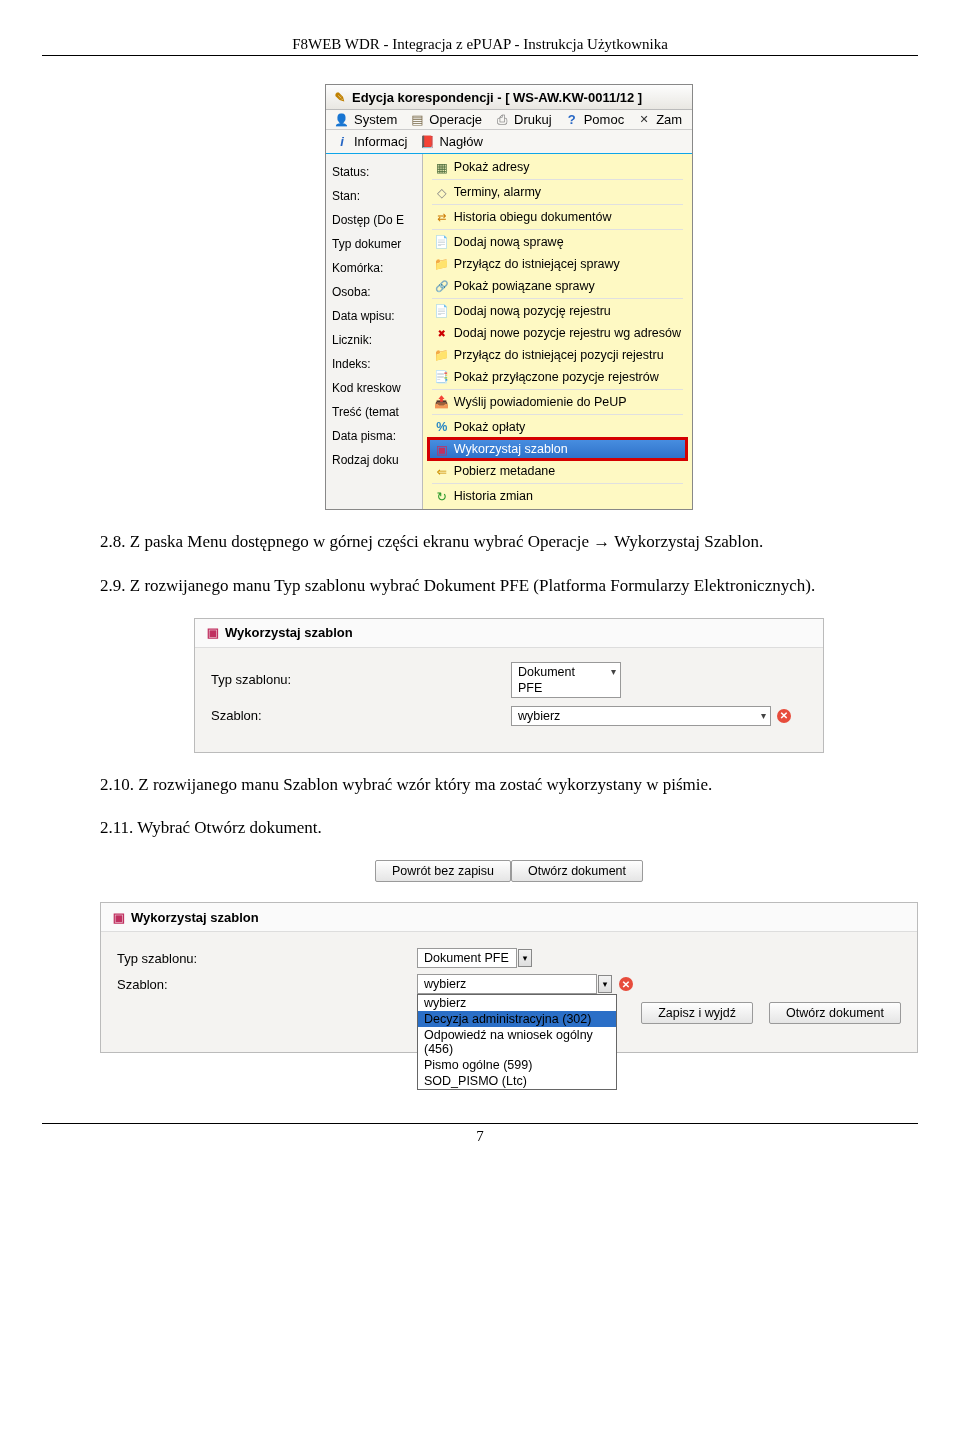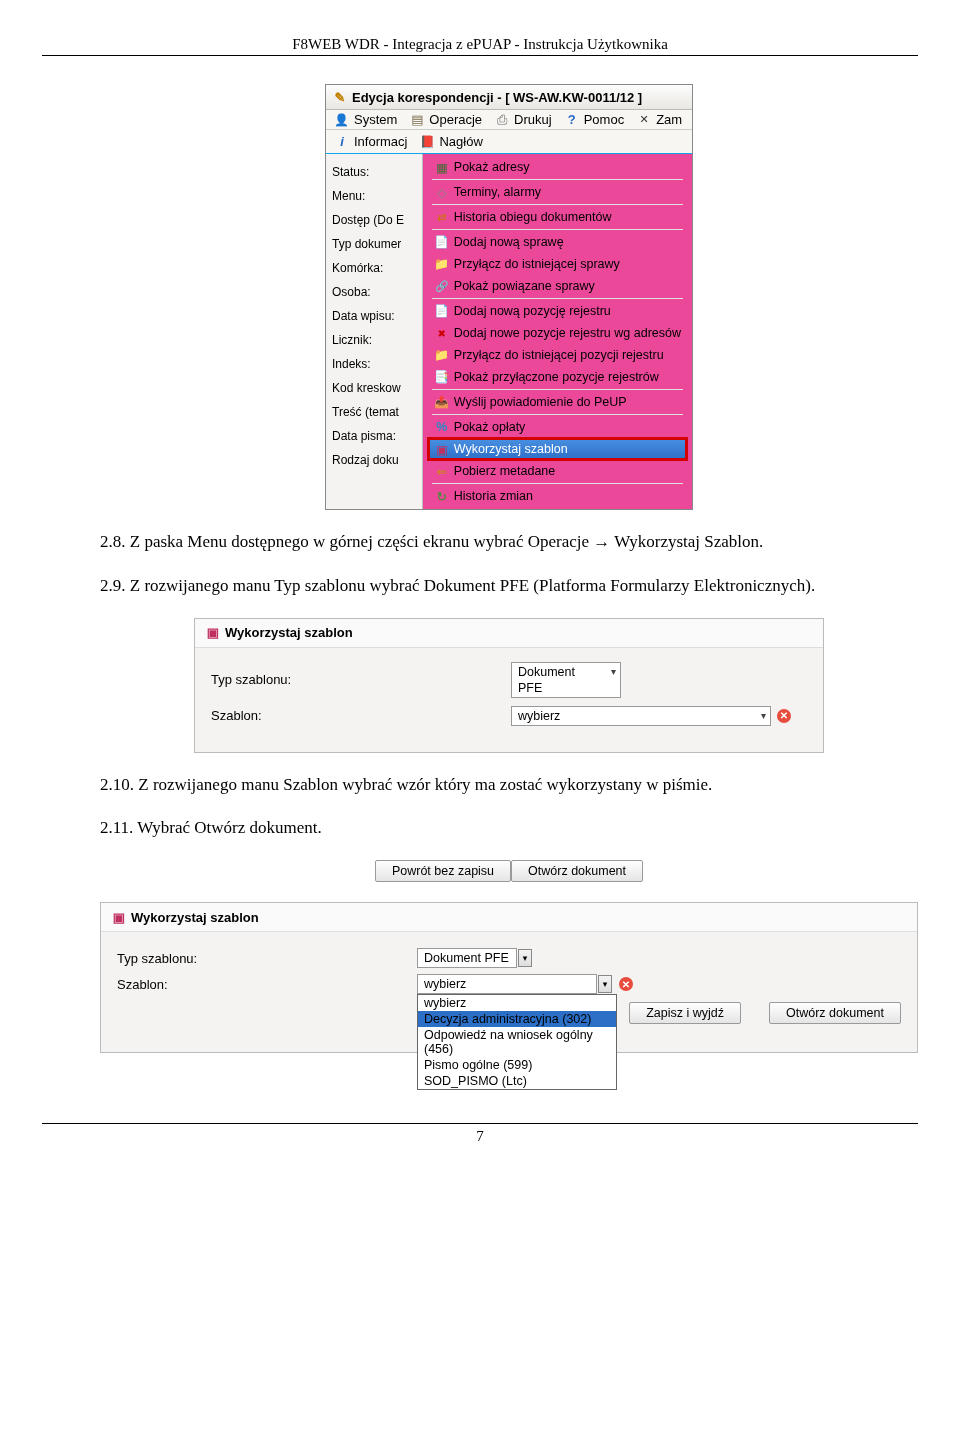--- a/index.html
+++ b/index.html
@@ -16,21 +16,21 @@
   
   .f1 { width: 368px; }
   .f1-title { background: linear-gradient(#fdfdfd,#e9e7e2); padding: 4px 6px; font-weight: bold; border-bottom: 1px solid #bbb; }
   .f1-menubar { background: #f7f6f3; border-bottom: 1px solid #ccc; padding: 0 2px; height: 20px; }
   .f1-menubar .mitem { padding: 2px 6px; display: flex; align-items: center; height: 22px; }
   .f1-tabs { background: #f7f6f3; padding: 0 2px; height: 24px; border-bottom: 1px solid #0ea5e9; }
   .f1-tabs .tab { padding: 2px 6px; display: flex; align-items: center; height: 22px; }
   .f1-body { display: flex; }
   .f1-labels { width: 106px; padding: 6px 0 6px 6px; }
   .f1-labels div { font-size: 12px; line-height: 24px; white-space: nowrap; }
-  .f1-dropdown { flex: 1; background: #ec4899; border-left: 1px solid #bcbcbc; padding: 2px 5px; }
+  .f1-dropdown { flex: 1; background: #fef9c3; border-left: 1px solid #bcbcbc; padding: 2px 5px; }
   .f1-dropdown .dd-item { display: flex; align-items: center; padding: 2px 6px; height: 22px; font-size: 12.5px; white-space: nowrap; }
   .f1-dropdown .dd-sep { border-top: 1px solid #e0e0e0; margin: 1px 4px; }
   .f1-dropdown .dd-item.sel { background: linear-gradient(#4a90e2,#2b6fc7); color: #fff; outline: 3px solid #d40000; outline-offset: -2px; }
   
   .f2 { width: 630px; border: 1px solid #bbb; }
   .f2-hdr { padding: 6px 10px; font-weight: bold; display: flex; align-items: center; border-bottom: 1px solid #ddd; background: #fafafa; }
   .f2-body { padding: 14px 16px 18px; }
   .f2-row { display: flex; align-items: center; margin-bottom: 8px; font-size: 13px; }
   .f2-label { width: 300px; }
   .f2-select { border: 1px solid #999; background: #fff; padding: 1px 18px 1px 6px; position: relative; font-size: 12.5px; line-height: 16px; }
@@ -42,21 +42,21 @@
   
   .f4 { width: 830px; border: 1px solid #bbb; position: relative; }
   .f4-body { padding: 16px 12px 8px 16px; position: relative; }
   .f4-row { display: flex; align-items: center; margin-bottom: 6px; font-size: 13px; }
   .f4-label { width: 300px; }
   .f4-sel { border: 1px solid #999; background: #fff; padding: 1px 6px; font-size: 12.5px; line-height: 16px; display: inline-block; min-width: 180px; position: relative; }
   .dd-arrow { position: absolute; right: -16px; top: 0; width: 14px; height: 18px; border: 1px solid #888; background: linear-gradient(#f3f3f3,#dedede); text-align: center; font-size: 9px; line-height: 16px; }
   .f4-ddlist { position: absolute; left: 316px; top: 62px; border: 1px solid #666; background: #fff; font-size: 12.5px; z-index: 5; width: 200px; }
   .f4-ddlist div { padding: 1px 6px; }
   .f4-ddlist .hl { background: #2b6fc7; color: #000000; }
-  .f4-btns { position: absolute; right: 16px; top: 70px; display: flex; gap: 28px; }
+  .f4-btns { position: absolute; right: 16px; top: 70px; display: flex; gap: 16px; }
   
   .ic-edit::before { content: "✎"; color: #c08000; }
   .ic-person::before { content: "👤"; font-size: 12px; }
   .ic-form::before { content: "▤"; color: #7a6a4a; }
   .ic-print::before { content: "⎙"; color: #6a6a6a; }
   .ic-help::before { content: "?"; color: #2666c4; font-weight: bold; }
   .ic-close::before { content: "✕"; color: #333; font-size: 11px; }
   .ic-info::before { content: "i"; color: #2666c4; font-weight: bold; font-style: italic; }
   .ic-book::before { content: "📕"; font-size: 12px; }
   .ic-addr::before { content: "▦"; color: #4a6b3a; }
@@ -114,21 +114,21 @@
           <span>Informacj</span>
         </div>
       <div class="tab">
           <span class="icon ic-book"></span>
           <span>Nagłów</span>
         </div>
     </div>
     <div class="f1-body">
       <div class="f1-labels">
         <div>Status:</div>
-        <div>Menu:</div>
+        <div>Stan:</div>
         <div>Dostęp (Do E</div>
         <div>Typ dokumer</div>
         <div>Komórka:</div>
         <div>Osoba:</div>
         <div>Data wpisu:</div>
         <div>Licznik:</div>
         <div>Indeks:</div>
         <div>Kod kreskow</div>
         <div>Treść (temat</div>
         <div>Data pisma:</div>

